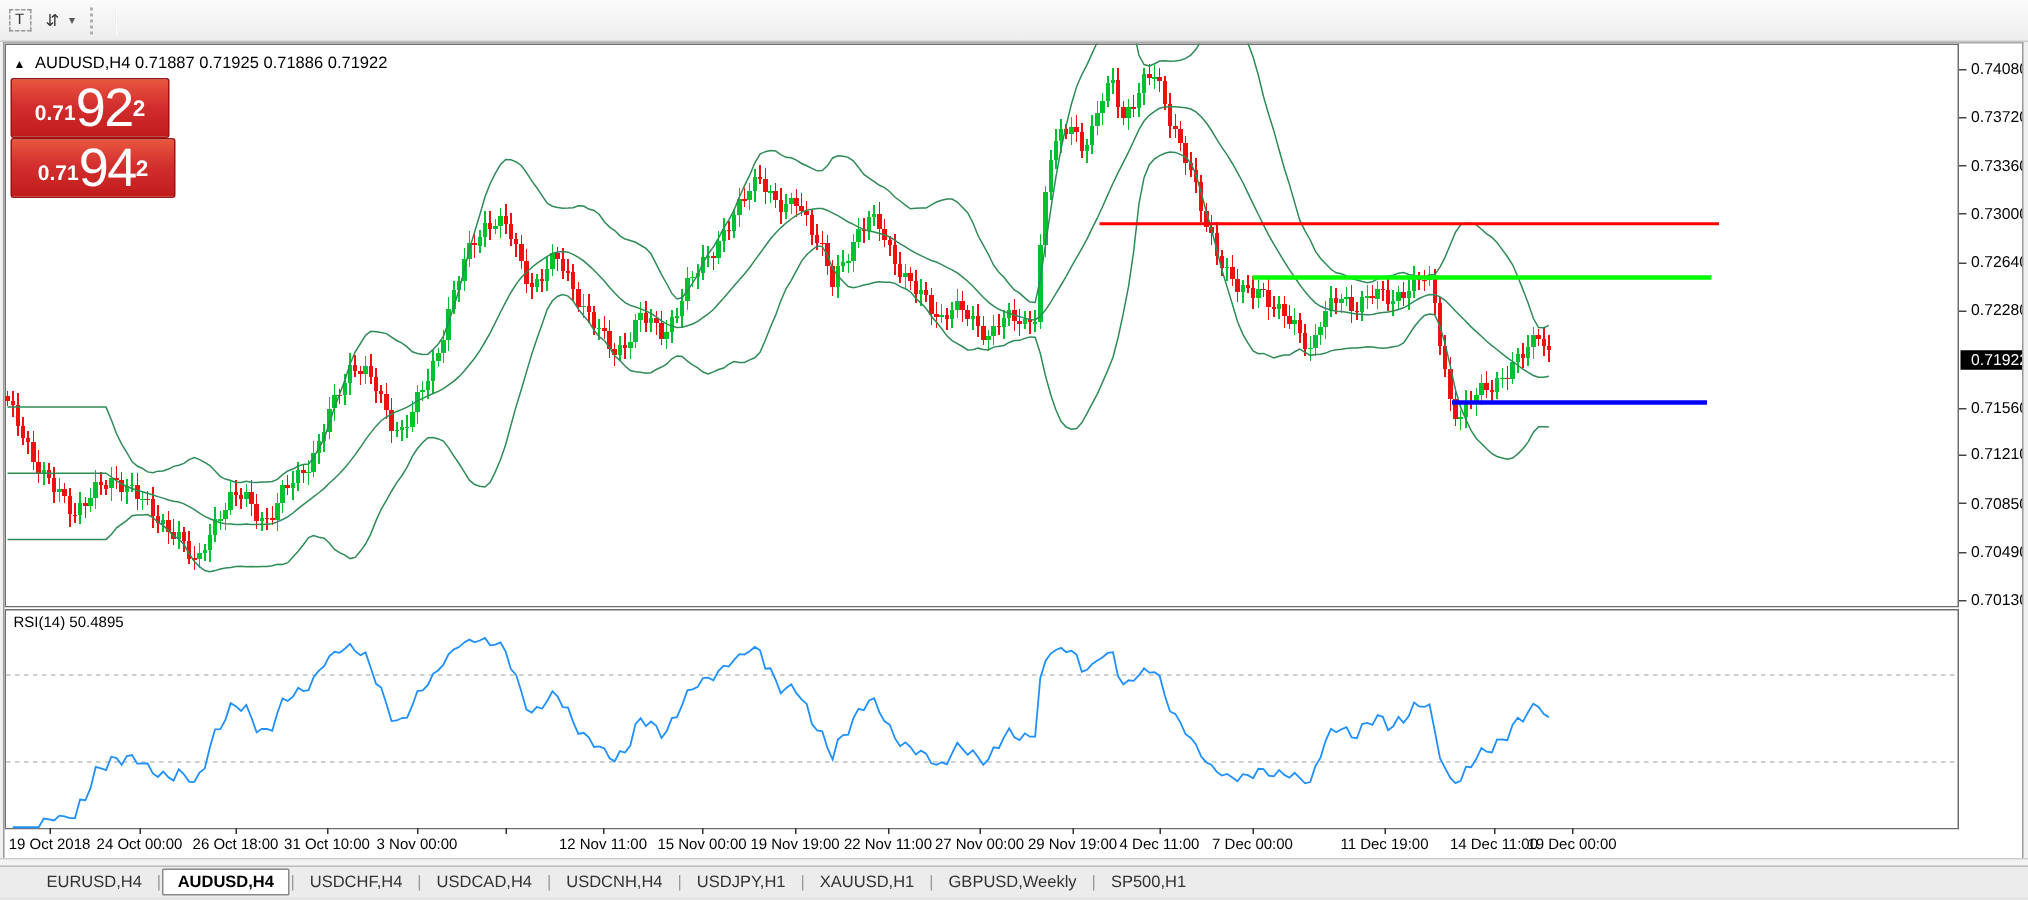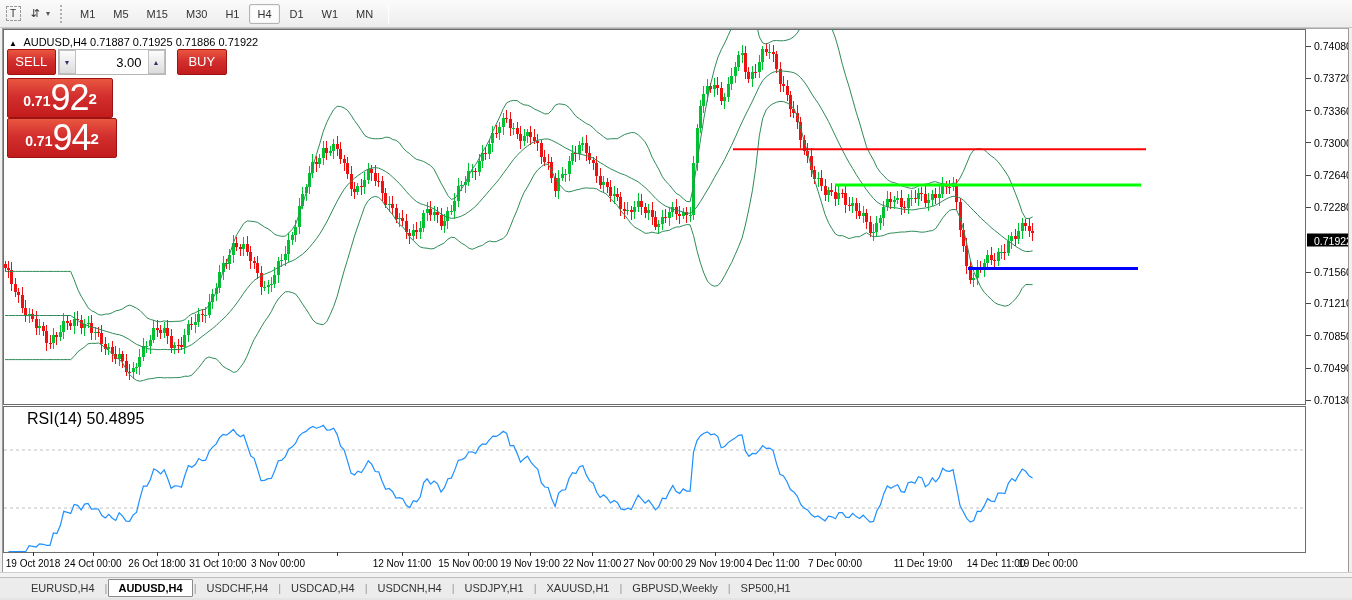--- a/index.html
+++ b/index.html
@@ -55,21 +55,21 @@
   .axis-tick { position:absolute; left:0; width:5px; height:1px; background:#444; }
   #priceGutter { position:absolute; left:1306px; top:1px; width:46px; height:375px; }
   #rsiGutter { position:absolute; left:1306px; top:377px; width:46px; height:147px; }
   #curTag { position:absolute; left:1px; width:45px; height:13px; background:#000; color:#fff;
     font-size:10.5px; text-align:left; padding:1px 0 0 7px; transform:translateY(-50%); }
   
   #timeAxis { position:absolute; left:0; top:523px; width:1306px; height:36px; }
   .t-tick { position:absolute; top:0; width:1px; height:4px; background:#333; }
   .t-label { position:absolute; top:6px; font-size:10px; color:#000; white-space:nowrap;
     transform:translateX(-50%); }
-  #rsiText { position:absolute; left:27px; top:381px; font-size:16px; color:#000; }
+  #rsiText { position:absolute; left:9px; top:381px; font-size:10px; color:#000; }
   
   #scrollStrip { position:absolute; top:572px; left:0; width:1352px; height:5px;
     background:#f3f3f3; border-top:1px solid #cfcfcf; }
   #tabBar { position:absolute; top:577px; left:0; width:1352px; height:21px; background:#ececec;
     border-top:1px solid #bdbdbd; display:flex; align-items:center; font-size:11px; color:#333;
     padding-left:22px; }
   .tab { padding:2px 9px; cursor:default; white-space:nowrap; }
   .tab.active { background:#fff; border:1px solid #8a8a8a; border-radius:1px; font-weight:bold;
     color:#000; }
   .tab-sep { color:#9a9a9a; margin:0 1px; }
@@ -78,21 +78,20 @@
 </head>
 <body>
 
 <div id="toolbar">
   <div class="tool-ico">
     <span id="textToolBox">T</span>
   </div>
   <div class="tool-ico">⇵</div>
   <span class="caret">▾</span>
   <span class="grip"></span>
-  <span id="tfButtons"><span class="tf-btn">M1</span><span class="tf-btn">M5</span><span class="tf-btn">M15</span><span class="tf-btn">M30</span><span class="tf-btn">H1</span><span class="tf-btn active">H4</span><span class="tf-btn">D1</span><span class="tf-btn">W1</span><span class="tf-btn">MN</span></span>
   <span class="tb-sep"></span>
 </div>
 
 <div id="chartWindow">
   <svg id="mainChart" class="abs" style="left:0;top:0" width="1352" height="376">
       <rect x="3.5" y="0.5" width="1302" height="375" fill="none" stroke="#6e6e6e" stroke-width="1"></rect>
    <g shape-rendering="crispEdges">
      <path d="M29.2 279.3V294.4M39.6 289.7V305.7M53.4 299.0V320.4M60.4 296.3V312.0M63.8 284.0V310.1M74.2 282.6V304.7M84.6 290.2V307.2M88.0 286.6V298.8M95.0 298.4V310.7M108.8 313.6V325.7M119.2 318.6V337.3M133.0 333.3V349.7M136.5 333.6V344.8M139.9 320.4V345.7M143.4 309.2V332.4M146.9 311.7V324.0M150.3 306.1V324.6M153.8 291.0V314.4M164.2 293.4V308.8M174.5 312.5V325.1M184.9 299.8V325.2M188.4 291.0V313.0M195.3 284.7V304.3M198.8 278.7V298.0M205.7 277.9V294.1M209.1 265.1V289.1M212.6 260.1V280.4M216.1 253.8V272.0M219.5 235.5V263.7M223.0 226.7V251.4M229.9 220.1V240.7M233.4 206.4V234.1M243.7 208.0V227.2M264.5 252.2V262.2M268.0 250.8V264.7M271.4 247.7V263.0M274.9 238.2V259.3M278.3 227.5V253.7M281.8 225.3V238.1M285.3 217.3V236.7M288.7 204.3V233.3M292.2 202.7V215.9M295.6 191.2V213.2M299.1 168.7V205.1M302.6 158.0V180.3M306.0 154.8V172.3M309.5 136.5V164.7M312.9 125.0V148.8M319.9 124.5V139.4M323.3 111.9V135.7M330.2 117.0V126.9M333.7 109.7V129.6M357.9 153.6V165.9M364.8 142.5V165.1M368.3 133.5V155.3M389.1 167.0V183.1M399.4 183.7V197.9M413.3 194.8V211.4M420.2 192.3V210.0M423.7 180.5V202.9M427.1 172.6V192.0M434.0 177.0V192.0M444.4 184.6V203.9M447.9 177.5V199.7M451.3 176.3V186.2M454.8 163.6V189.6M458.3 149.3V177.7M461.7 151.5V162.1M465.2 146.7V163.6M468.6 134.1V157.4M472.1 135.0V149.0M479.0 124.7V146.7M482.5 116.1V139.3M489.4 110.4V129.8M492.9 96.6V122.5M499.8 92.8V110.9M503.2 83.9V105.8M513.6 94.1V106.0M524.0 100.0V117.3M527.5 99.5V113.5M558.6 141.0V169.8M562.1 137.6V152.4M565.5 140.1V152.8M569.0 126.7V152.1M572.4 116.1V136.3M579.4 111.8V130.7M582.8 107.5V121.8M603.6 146.9V163.7M614.0 156.7V175.0M627.8 173.4V186.1M634.7 172.0V189.7M638.2 163.8V183.2M648.6 175.0V190.7M658.9 191.2V205.3M662.4 181.2V201.3M669.3 177.5V197.2M672.8 173.2V188.2M683.2 178.5V190.3M690.1 177.9V192.6M693.5 126.8V190.6M697.0 94.8V142.2M700.5 71.3V104.1M703.9 56.8V83.8M707.4 50.1V72.7M714.3 48.9V67.8M724.7 63.8V79.9M728.1 47.6V73.4M731.6 38.6V61.0M735.1 32.9V54.4M738.5 21.5V42.1M742.0 16.3V33.8M752.4 36.9V57.7M759.3 26.0V48.9M762.7 16.5V41.1M769.7 14.5V30.4M818.1 142.7V158.0M828.5 157.7V173.3M838.9 157.4V176.2M852.7 168.1V183.6M863.1 176.6V194.4M873.5 194.9V211.6M876.9 187.3V208.3M880.4 185.6V200.7M883.8 171.9V197.0M887.3 161.5V182.0M894.2 167.0V179.8M897.7 162.1V175.1M908.1 164.9V184.9M911.5 161.0V177.3M918.4 158.6V177.2M928.8 164.1V181.8M932.3 161.4V177.4M939.2 157.0V177.4M942.7 148.4V169.4M953.0 148.1V161.7M973.8 244.0V257.5M977.3 231.3V256.4M984.2 229.8V248.0M987.6 220.5V240.7M998.0 219.3V236.9M1001.5 216.3V229.6M1008.4 205.7V226.8M1011.9 203.1V219.9M1018.8 194.0V214.8M1022.2 188.7V210.1" stroke="#00c231" fill="none"></path>
      <path d="M5.0 231.9V241.8M8.5 231.8V248.9M11.9 233.1V261.9M15.4 249.1V267.6M18.8 258.6V273.8M22.3 258.4V284.0M25.8 270.9V293.0M32.7 279.7V293.4M36.1 282.2V306.3M43.1 292.8V306.5M46.5 296.1V322.0M50.0 306.0V319.7M56.9 302.5V316.1M67.3 285.6V301.3M70.7 290.7V301.0M77.7 281.7V297.0M81.1 285.5V305.2M91.5 286.4V310.7M98.4 298.0V307.5M101.9 295.7V323.1M105.3 307.8V326.0M112.3 311.6V333.4M115.7 317.3V334.6M122.6 322.2V339.2M126.1 325.0V347.0M129.6 335.3V351.3M157.2 291.2V308.4M160.7 296.2V310.2M167.6 291.2V315.2M171.1 300.0V323.5M178.0 309.6V324.0M181.5 308.2V320.8M191.8 287.6V301.0M202.2 280.0V292.7M226.4 230.0V240.2M236.8 207.6V222.0M240.3 215.0V227.4M247.2 206.7V226.8M250.7 216.5V239.6M254.1 227.6V239.6M257.6 226.5V250.3M261.0 236.5V266.0M316.4 127.3V142.7M326.8 111.7V131.3M337.2 107.1V126.8M340.6 112.8V135.3M344.1 126.3V142.0M347.5 127.8V150.1M351.0 136.9V166.5M354.5 153.2V170.3M361.4 150.0V165.9M371.8 135.5V151.6M375.2 136.2V157.1M378.7 143.9V158.4M382.1 146.8V171.5M385.6 158.8V179.3M392.5 167.2V186.2M396.0 174.7V194.3M402.9 181.4V197.2M406.4 184.5V209.5M409.8 199.9V215.3M416.7 193.2V210.1M430.6 171.7V192.2M437.5 178.3V194.1M441.0 178.6V201.1M475.6 138.7V150.7M485.9 118.1V131.1M496.3 96.1V109.1M506.7 81.1V93.5M510.2 82.8V107.0M517.1 92.9V109.5M520.5 96.6V120.2M530.9 96.7V115.8M534.4 99.9V115.0M537.8 105.1V121.8M541.3 110.7V134.5M544.8 120.5V137.4M548.2 124.8V141.4M551.7 127.6V154.1M555.1 144.1V168.2M575.9 116.6V133.0M586.3 105.6V131.8M589.7 117.0V135.4M593.2 128.1V141.4M596.7 127.3V154.3M600.1 139.0V159.8M607.0 148.9V164.2M610.5 150.9V172.7M617.4 159.2V172.3M620.9 163.0V187.4M624.3 172.6V189.8M631.3 176.5V191.3M641.6 164.7V185.8M645.1 174.1V188.5M652.0 173.4V195.7M655.5 181.6V200.9M665.9 180.3V194.3M676.2 170.2V191.4M679.7 177.0V194.8M686.6 178.1V193.5M710.8 53.7V63.8M717.8 47.7V65.8M721.2 52.7V76.4M745.4 16.5V49.8M748.9 38.1V54.0M755.8 34.6V48.9M766.2 13.6V27.4M773.1 16.1V32.5M776.6 21.5V44.3M780.0 33.3V62.7M783.5 46.8V63.2M787.0 51.4V71.6M790.4 61.5V87.6M793.9 72.0V88.7M797.3 76.4V99.6M800.8 87.7V118.9M804.3 106.1V125.6M807.7 114.1V134.4M811.2 119.2V147.8M814.6 137.4V155.3M821.6 140.8V161.8M825.0 150.3V172.4M831.9 154.0V166.5M835.4 155.2V177.3M842.3 159.5V169.1M845.8 156.7V184.0M849.2 168.0V182.1M856.2 168.6V189.6M859.6 174.1V190.1M866.5 179.7V199.6M870.0 187.1V208.3M890.8 163.1V180.2M901.1 161.2V186.0M904.6 172.3V184.4M915.0 160.8V173.9M921.9 158.1V171.8M925.4 156.7V178.0M935.7 159.3V175.2M946.1 152.1V164.6M949.6 150.7V165.2M956.5 150.0V180.7M960.0 168.7V207.6M963.4 194.1V222.6M966.9 209.2V245.2M970.3 231.8V255.2M980.7 231.5V243.7M991.1 218.3V236.3M994.6 224.0V240.1M1004.9 214.7V231.2M1015.3 199.6V216.5M1025.7 190.0V201.9M1029.2 189.2V208.3M1032.6 194.1V212.0" stroke="#ee1111" fill="none"></path>
      <path d="M27.7 284.6h3v2.0h-3zM38.1 297.3h3v1.5h-3zM51.9 306.1h3v8.1h-3zM58.9 302.7h3v5.5h-3zM62.3 292.1h3v10.7h-3zM72.7 289.7h3v6.9h-3zM83.1 294.7h3v4.5h-3zM86.5 294.2h3v1.0h-3zM93.5 303.4h3v1.0h-3zM107.3 317.7h3v2.3h-3zM117.7 325.4h3v4.9h-3zM131.5 339.4h3v4.0h-3zM135.0 337.7h3v1.7h-3zM138.4 327.7h3v10.0h-3zM141.9 317.1h3v10.6h-3zM145.4 317.0h3v1.0h-3zM148.8 311.0h3v6.0h-3zM152.3 298.8h3v12.3h-3zM162.7 299.2h3v4.5h-3zM173.0 316.1h3v2.4h-3zM183.4 306.3h3v11.3h-3zM186.9 294.6h3v11.6h-3zM193.8 292.7h3v3.6h-3zM197.3 284.5h3v8.2h-3zM204.2 285.5h3v1.0h-3zM207.6 272.9h3v12.6h-3zM211.1 265.0h3v7.9h-3zM214.6 259.2h3v5.9h-3zM218.0 243.4h3v15.8h-3zM221.5 234.0h3v9.3h-3zM228.4 226.2h3v8.4h-3zM231.9 214.4h3v11.8h-3zM242.2 214.8h3v5.3h-3zM263.0 257.6h3v1.0h-3zM266.5 255.7h3v1.9h-3zM269.9 255.4h3v1.0h-3zM273.4 245.8h3v9.6h-3zM276.8 232.0h3v13.8h-3zM280.3 231.1h3v1.0h-3zM283.8 225.3h3v5.8h-3zM287.2 211.4h3v13.9h-3zM290.7 206.3h3v5.1h-3zM294.1 197.6h3v8.6h-3zM297.6 176.7h3v20.9h-3zM301.1 164.5h3v12.3h-3zM304.5 158.3h3v6.1h-3zM308.0 143.5h3v14.8h-3zM311.4 133.0h3v10.5h-3zM318.4 129.0h3v5.7h-3zM321.8 119.4h3v9.5h-3zM328.7 121.9h3v1.7h-3zM332.2 115.0h3v6.9h-3zM356.4 156.8h3v5.8h-3zM363.3 150.6h3v7.7h-3zM366.8 139.6h3v11.0h-3zM387.6 174.7h3v1.0h-3zM397.9 189.4h3v1.0h-3zM411.8 201.2h3v6.2h-3zM418.7 198.8h3v4.0h-3zM422.2 184.1h3v14.7h-3zM425.6 179.7h3v4.4h-3zM432.5 182.8h3v3.5h-3zM442.9 192.3h3v4.5h-3zM446.4 182.4h3v9.9h-3zM449.8 181.7h3v1.0h-3zM453.3 171.5h3v10.1h-3zM456.8 156.6h3v14.9h-3zM460.2 155.5h3v1.1h-3zM463.7 152.8h3v2.7h-3zM467.1 142.1h3v10.7h-3zM470.6 141.8h3v1.0h-3zM477.5 131.5h3v11.7h-3zM481.0 124.2h3v7.3h-3zM487.9 114.5h3v10.2h-3zM491.4 103.9h3v10.5h-3zM498.3 98.1h3v6.0h-3zM501.7 88.8h3v9.3h-3zM512.1 98.6h3v1.0h-3zM522.5 107.0h3v5.1h-3zM526.0 103.1h3v3.9h-3zM557.1 148.6h3v13.4h-3zM560.6 145.4h3v3.2h-3zM564.0 145.0h3v1.0h-3zM567.5 132.0h3v13.0h-3zM570.9 123.9h3v8.1h-3zM577.9 115.9h3v9.1h-3zM581.3 113.6h3v2.2h-3zM602.1 153.0h3v2.8h-3zM612.5 164.6h3v2.4h-3zM626.3 181.0h3v1.4h-3zM633.2 177.8h3v5.6h-3zM636.7 171.8h3v6.0h-3zM647.1 181.4h3v2.4h-3zM657.4 194.8h3v2.7h-3zM660.9 188.3h3v6.5h-3zM667.8 183.2h3v5.9h-3zM671.3 177.7h3v5.5h-3zM681.7 183.4h3v3.7h-3zM688.6 185.8h3v1.0h-3zM692.0 134.1h3v51.7h-3zM695.5 98.8h3v35.3h-3zM699.0 77.4h3v21.4h-3zM702.4 64.8h3v12.6h-3zM705.9 56.9h3v7.9h-3zM712.8 55.7h3v4.6h-3zM723.2 67.8h3v4.1h-3zM726.6 54.9h3v12.9h-3zM730.1 46.5h3v8.4h-3zM733.6 38.2h3v8.3h-3zM737.0 26.4h3v11.8h-3zM740.5 24.0h3v2.4h-3zM750.9 42.6h3v7.2h-3zM757.8 33.1h3v9.9h-3zM761.2 20.1h3v13.0h-3zM768.2 22.6h3v1.0h-3zM816.6 148.8h3v1.1h-3zM827.0 160.8h3v4.9h-3zM837.4 163.5h3v6.1h-3zM851.2 173.5h3v3.5h-3zM861.6 184.2h3v2.7h-3zM872.0 202.9h3v1.0h-3zM875.4 194.3h3v8.6h-3zM878.9 189.2h3v5.2h-3zM882.3 178.3h3v10.8h-3zM885.8 169.6h3v8.7h-3zM892.7 170.6h3v2.1h-3zM896.2 169.2h3v1.4h-3zM906.6 169.3h3v9.4h-3zM910.0 168.5h3v1.0h-3zM916.9 163.5h3v6.5h-3zM927.3 171.4h3v2.4h-3zM930.8 165.4h3v6.0h-3zM937.7 165.1h3v4.3h-3zM941.2 155.2h3v9.9h-3zM951.5 156.2h3v1.7h-3zM972.3 248.9h3v1.7h-3zM975.8 239.0h3v9.9h-3zM982.7 234.3h3v5.9h-3zM986.1 226.3h3v8.0h-3zM996.5 222.9h3v9.2h-3zM1000.0 222.8h3v1.0h-3zM1006.9 212.2h3v11.4h-3zM1010.4 206.7h3v5.5h-3zM1017.3 202.0h3v7.8h-3zM1020.7 194.4h3v7.6h-3z" fill="#00c231"></path>
@@ -113,29 +112,20 @@
     </svg>
 
   <div id="symbolHeader">
     <span class="tri">▲</span>
     <span>AUDUSD,H4</span>
     <span> </span>
     <span>0.71887 0.71925 0.71886 0.71922</span>
   </div>
 
   <div id="tradePanel">
-    <div class="tp-row1">
-      <div id="sellBtn" class="btn-red">SELL</div>
-      <div class="spinner">
-        <div class="spin-btn">▼</div>
-        <div class="vol-val">3.00</div>
-        <div class="spin-btn">▲</div>
-      </div>
-      <div id="buyBtn" class="btn-red">BUY</div>
-    </div>
     <div class="tp-row2">
       <div id="sellBox" class="price-box btn-red">
         <span class="p-small">0.71</span>
         <span class="p-big">92</span>
         <span class="p-sup">2</span>
       </div>
       <div id="buyBox" class="price-box btn-red">
         <span class="p-small">0.71</span>
         <span class="p-big">94</span>
         <span class="p-sup">2</span>

